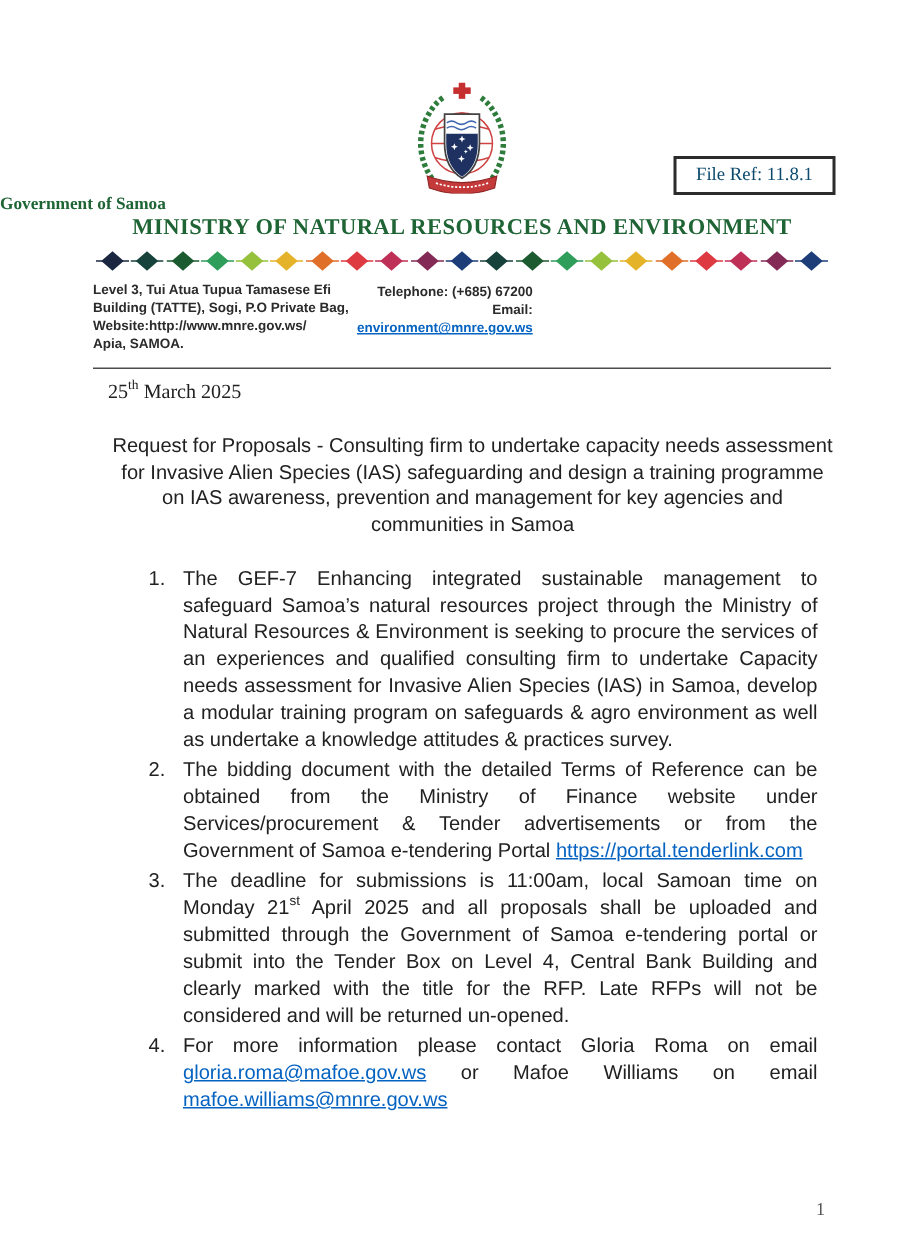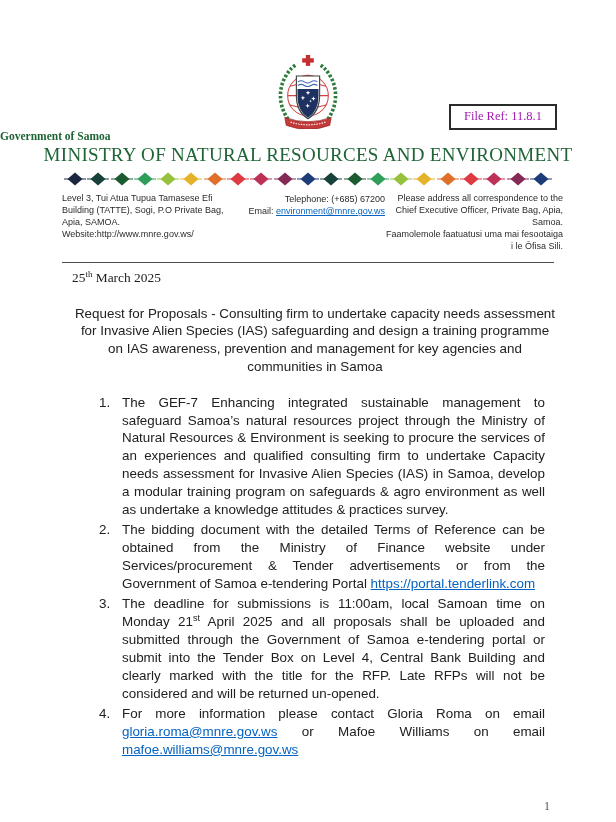--- a/index.html
+++ b/index.html
@@ -16,38 +16,38 @@
   .crest-wrap{display:flex;justify-content:center;padding-top:55px;}
   .gov-line{
     text-align:left;
     font-family:"Liberation Serif",serif;
     font-weight:bold;font-size:11.5px;
     color:#1e6434;margin-top:1px;
   }
   .ministry-line{
     text-align:center;
     font-family:"Liberation Serif",serif;
-    font-weight:normal;font-size:19px;letter-spacing:.3px;
+    font-weight:bold;font-size:15px;letter-spacing:.3px;
     color:#1e6434;margin-top:2px;
   }
   .fileref{
     position:absolute;top:104px;right:59px;
     border:2px solid #2b2b2b;
     font-family:"Liberation Serif",serif;
-    font-size:12.5px;color:#a21caf;
+    font-size:12.5px;color:#0c4a6e;
     padding:3px 13px 4px 13px;background:#fff;
   }
   .diamonds{
     display:flex;justify-content:space-between;align-items:center;
     margin:6px 64px 0 64px;height:14px;
   }
   .contacts{
     display:grid;grid-template-columns:176px 1fr 178px;
-    margin:7px 53px 0 62px;
-    font-size:9px;font-weight:400;line-height:1.33;color:#2b2b2b;
+    margin:7px 88px 0 62px;
+    font-size:9px;font-weight:700;line-height:1.33;color:#2b2b2b;
   }
   .contacts .c-left{text-align:left;}
   .contacts .c-mid{text-align:right;padding-top:1px;}
   .contacts .c-right{text-align:right;}
   .link{color:#0563c1;text-decoration:underline;cursor:pointer;}
   .head-rule{border:none;border-top:1.6px solid #4d4d4d;margin:9px 62px 0 62px;}
   
   .letter{padding:4px 71px 0 72px;font-size:13.4px;line-height:1.34;}
   .date-line{margin-top:2px;font-family:Liberation Serif, serif;}
   sup{font-size:9px;vertical-align:super;line-height:0;}
@@ -196,34 +196,27 @@
       <svg width="22" height="14" viewBox="0 0 22 14">
         <line x1="0" y1="7" x2="22" y2="7" stroke="#1c3d78" stroke-width="1"></line>
         <polygon points="3.5,7 11,0.5 18.5,7 11,13.5" fill="#1c3d78"></polygon>
       </svg>
     </div>
 
   <div class="contacts">
     <div class="c-left">
         <div>Level 3, Tui Atua Tupua Tamasese Efi</div>
         <div>Building (TATTE), Sogi, P.O Private Bag,</div>
+        <div>Website:http://www.mnre.gov.ws/</div>
         <div>Apia, SAMOA.</div>
-        <div>Website:http://www.mnre.gov.ws/</div>
       </div>
     <div class="c-mid">
       <div>Telephone: (+685) 67200</div>
       <div><span>Email: </span><span class="link">environment@mnre.gov.ws</span></div>
     </div>
-    <div class="c-right">
-        <div>Please address all correspondence to the</div>
-        <div>Chief Executive Officer, Private Bag, Apia,</div>
-        <div>Samoa.</div>
-        <div>Faamolemole faatuatusi uma mai fesootaiga</div>
-        <div>i le Ōfisa Sili.</div>
-      </div>
   </div>
 
   <hr class="head-rule">
 
   <div class="letter">
     <div class="date-line">25<sup>th</sup> March 2025</div>
 
 
     <div class="subject">Request for Proposals - Consulting firm to undertake capacity needs assessment for Invasive Alien Species (IAS) safeguarding and design a training programme on IAS awareness, prevention and management for key agencies and communities in Samoa</div>
 
@@ -235,20 +228,20 @@
         <div class="li">
           <div class="num">2.</div>
           <div class="itext">The bidding document with the detailed Terms of Reference can be obtained from the Ministry of Finance website under Services/procurement &amp; Tender advertisements or from the Government of Samoa e-tendering Portal <span class="link">https://portal.tenderlink.com</span></div>
         </div>
         <div class="li">
           <div class="num">3.</div>
           <div class="itext">The deadline for submissions is 11:00am, local Samoan time on Monday 21<sup>st</sup> April 2025 and all proposals shall be uploaded and submitted through the Government of Samoa e-tendering portal or submit into the Tender Box on Level 4, Central Bank Building and clearly marked with the title for the RFP. Late RFPs will not be considered and will be returned un-opened.</div>
         </div>
         <div class="li">
           <div class="num">4.</div>
-          <div class="itext">For more information please contact Gloria Roma on email <span class="link">gloria.roma@mnre.gov.ws</span> or Mafoe Williams on email <span class="link">mafoe.williams@mnre.gov.ws</span></div>
+          <div class="itext">For more information please contact Gloria Roma on email <span class="link">gloria.roma@mafoe.gov.ws</span> or Mafoe Williams on email <span class="link">mafoe.williams@mnre.gov.ws</span></div>
         </div>
       </div>
 
   </div>
 
   <div class="pageno">1</div>
 </div>
 
 </body></html>

